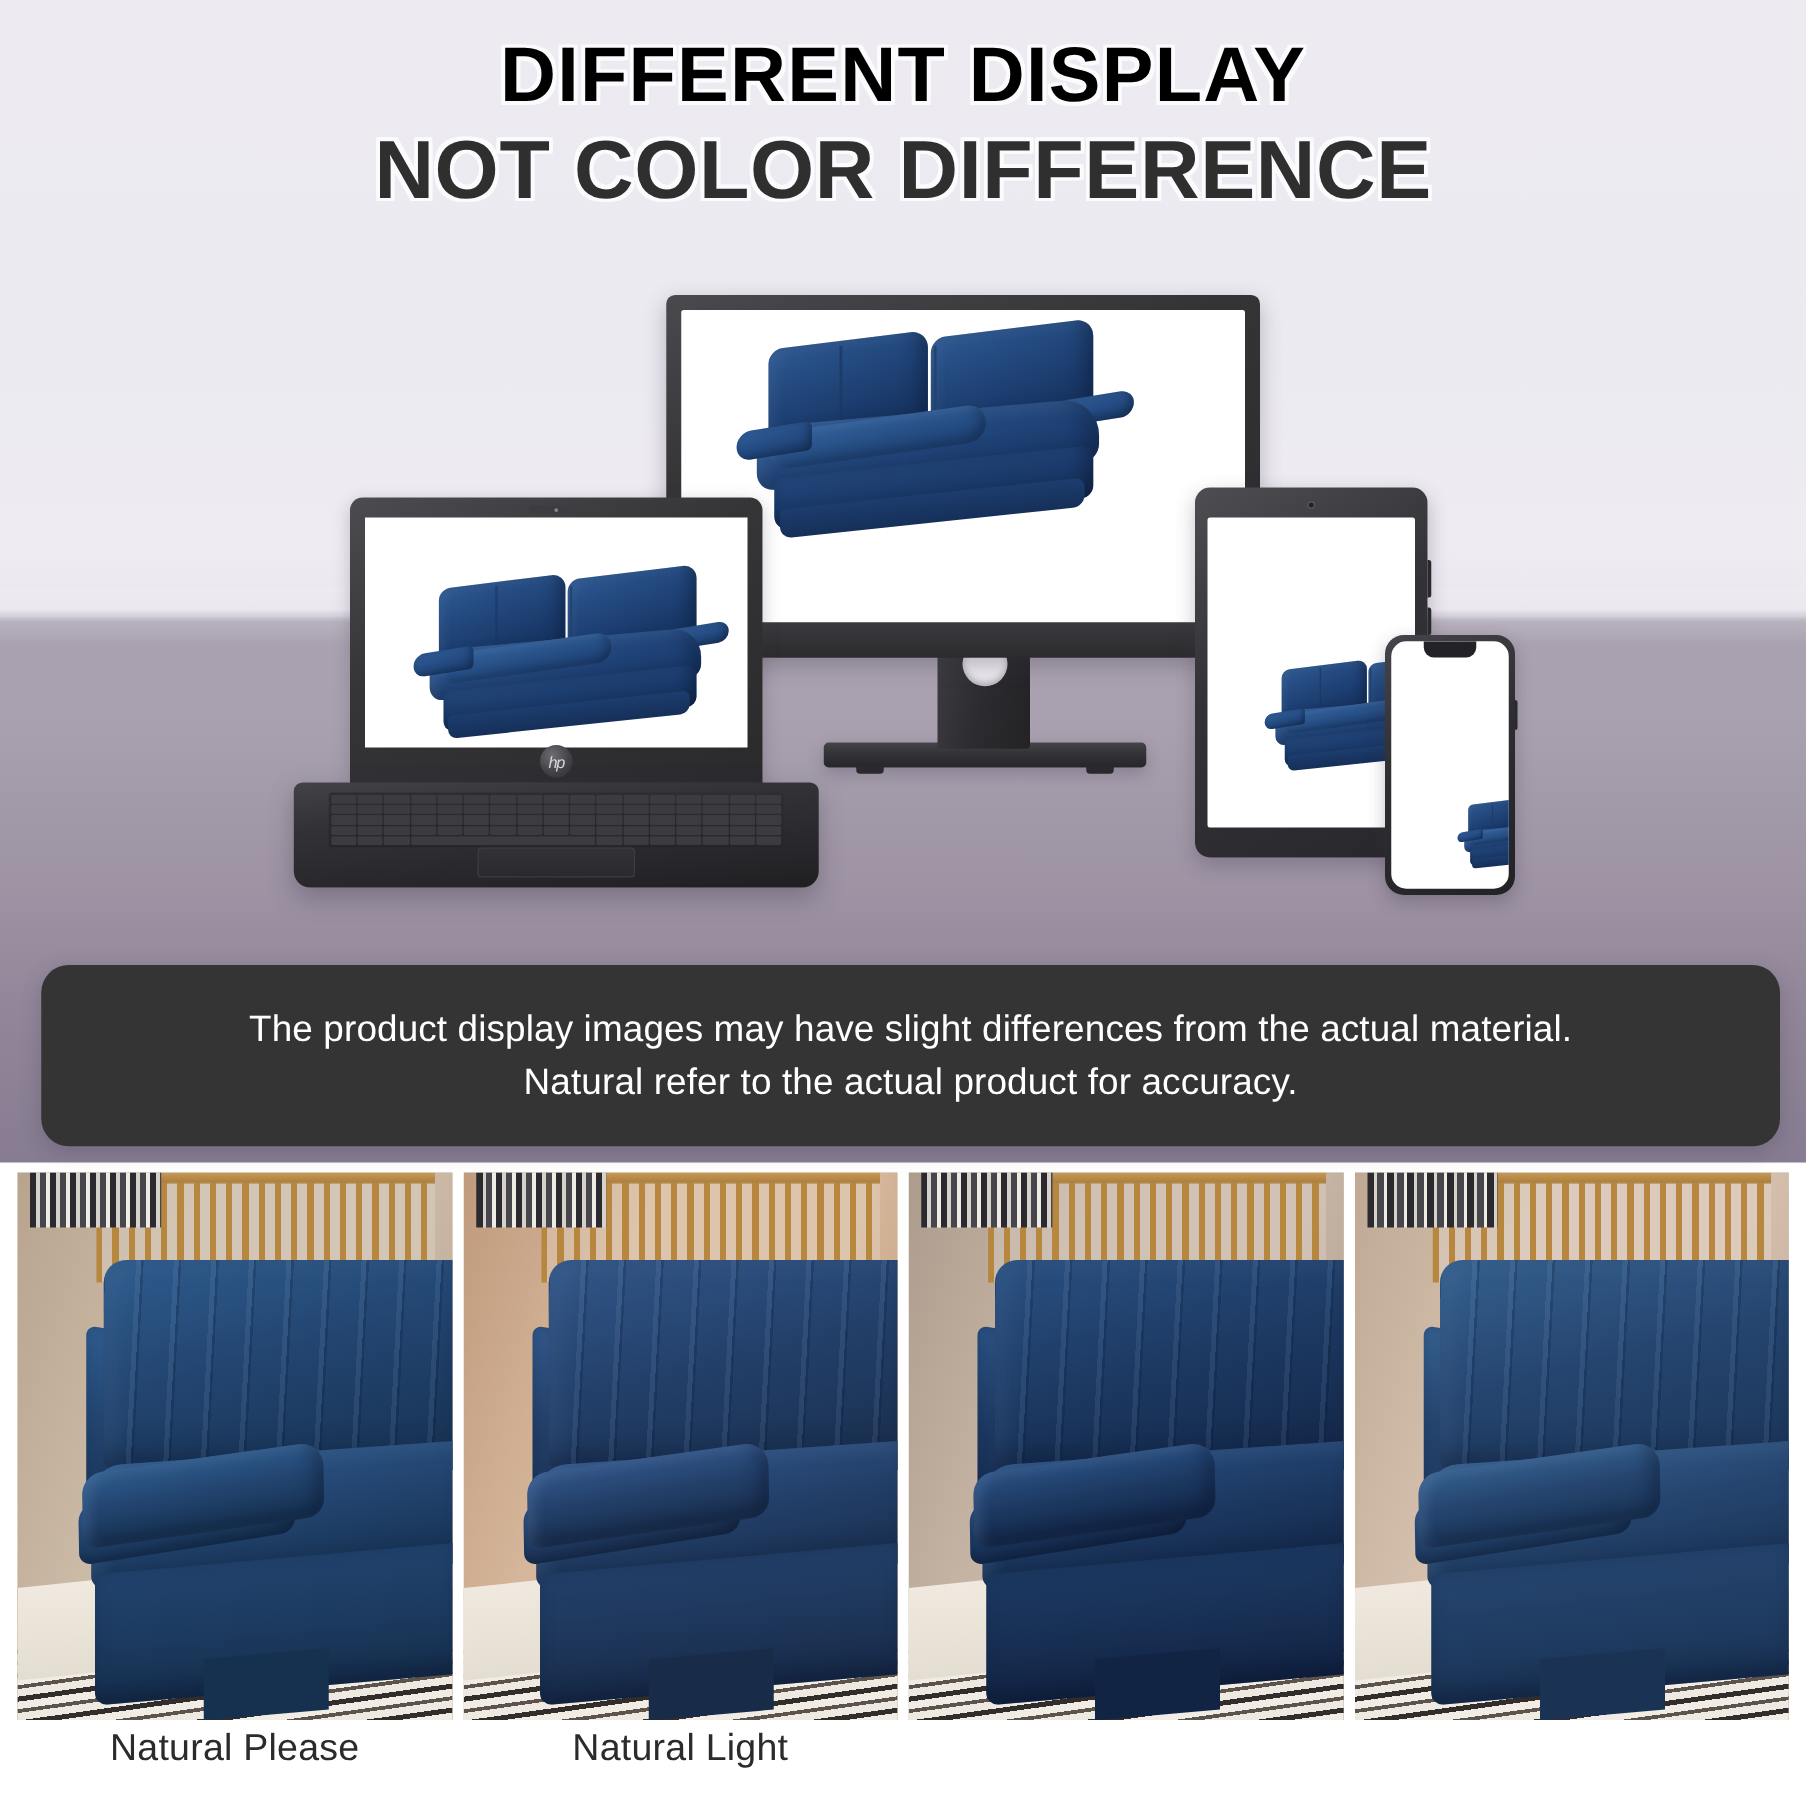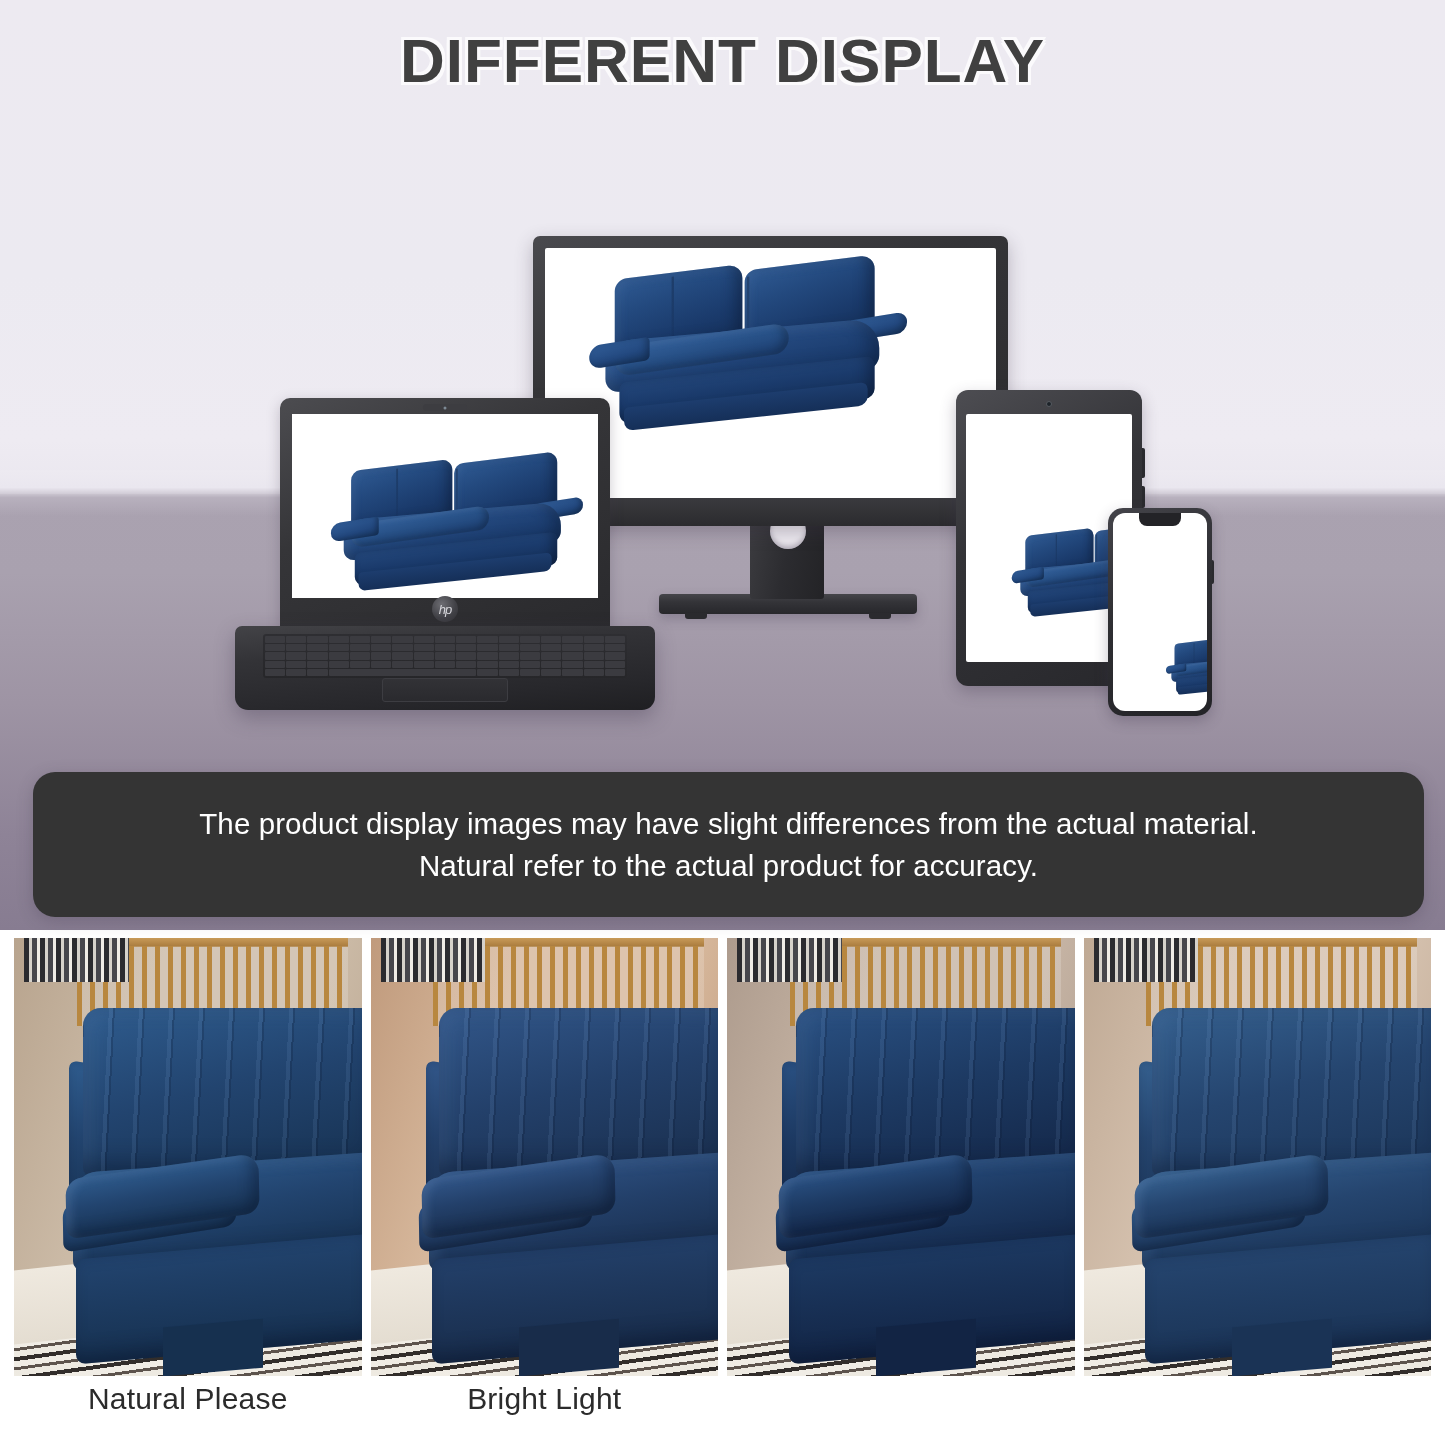--- a/index.html
+++ b/index.html
@@ -32,21 +32,21 @@
     position:absolute; left:0; top:470px; width:1445px; height:46px;
     background:linear-gradient(180deg,rgba(237,234,241,1) 0%,rgba(234,231,239,1) 38%,rgba(186,179,192,0.85) 60%,rgba(170,162,176,0) 100%);
   }
 
   
   .headline-wrap {
     position:absolute; left:0; top:28px; width:1445px; text-align:center;
   }
   .headline-1 {
     font-size:62px; font-weight:bold; letter-spacing:1px;
-    color:#404040;
+    color:#000000;
     text-shadow:
       -3px -3px 0 #fbfafc, 3px -3px 0 #fbfafc, -3px 3px 0 #fbfafc, 3px 3px 0 #fbfafc,
       0 -3px 0 #fbfafc, 0 3px 0 #fbfafc, -3px 0 0 #fbfafc, 3px 0 0 #fbfafc;
     line-height:1.05;
   }
   .headline-2 {
     font-size:66px; font-weight:bold; letter-spacing:0.5px;
     color:#2f2f2f;
     text-shadow:
       -3px -3px 0 #fbfafc, 3px -3px 0 #fbfafc, -3px 3px 0 #fbfafc, 3px 3px 0 #fbfafc,
@@ -371,20 +371,21 @@
 <body>
 
 <div class="page">
 
   <div class="bg-upper"></div>
   <div class="bg-lower"></div>
   <div class="bg-horizon"></div>
 
   <div class="headline-wrap">
     <div class="headline-1">DIFFERENT DISPLAY</div>
+    <div class="headline-2">NOT COLOR DIFFERENCE</div>
   </div>
 
   <div class="stage">
 
     <div class="monitor">
       <div class="monitor-base">
         <div class="monitor-foot" style="left:26px;"></div>
         <div class="monitor-foot" style="right:26px;"></div>
       </div>
       <div class="monitor-neck">
@@ -674,16 +675,16 @@
         <div class="ph-pillow" style="background: linear-gradient(178deg, rgb(53, 96, 143) 0%, rgb(37, 69, 111) 46%, rgb(26, 51, 85) 100%);"></div>
         <div class="ph-skirt" style="background: linear-gradient(179deg, rgb(37, 69, 111) 0%, rgb(26, 51, 85) 100%);"></div>
         <div class="ph-leg" style="background: rgb(26, 51, 85);"></div>
       </div>
     </div>
 
   </div>
 
   <div class="labels">
     <div class="label">Natural Please</div>
-    <div class="label">Bright Light</div>
+    <div class="label">Natural Light</div>
   </div>
 
 </div>
 
 </body></html>

